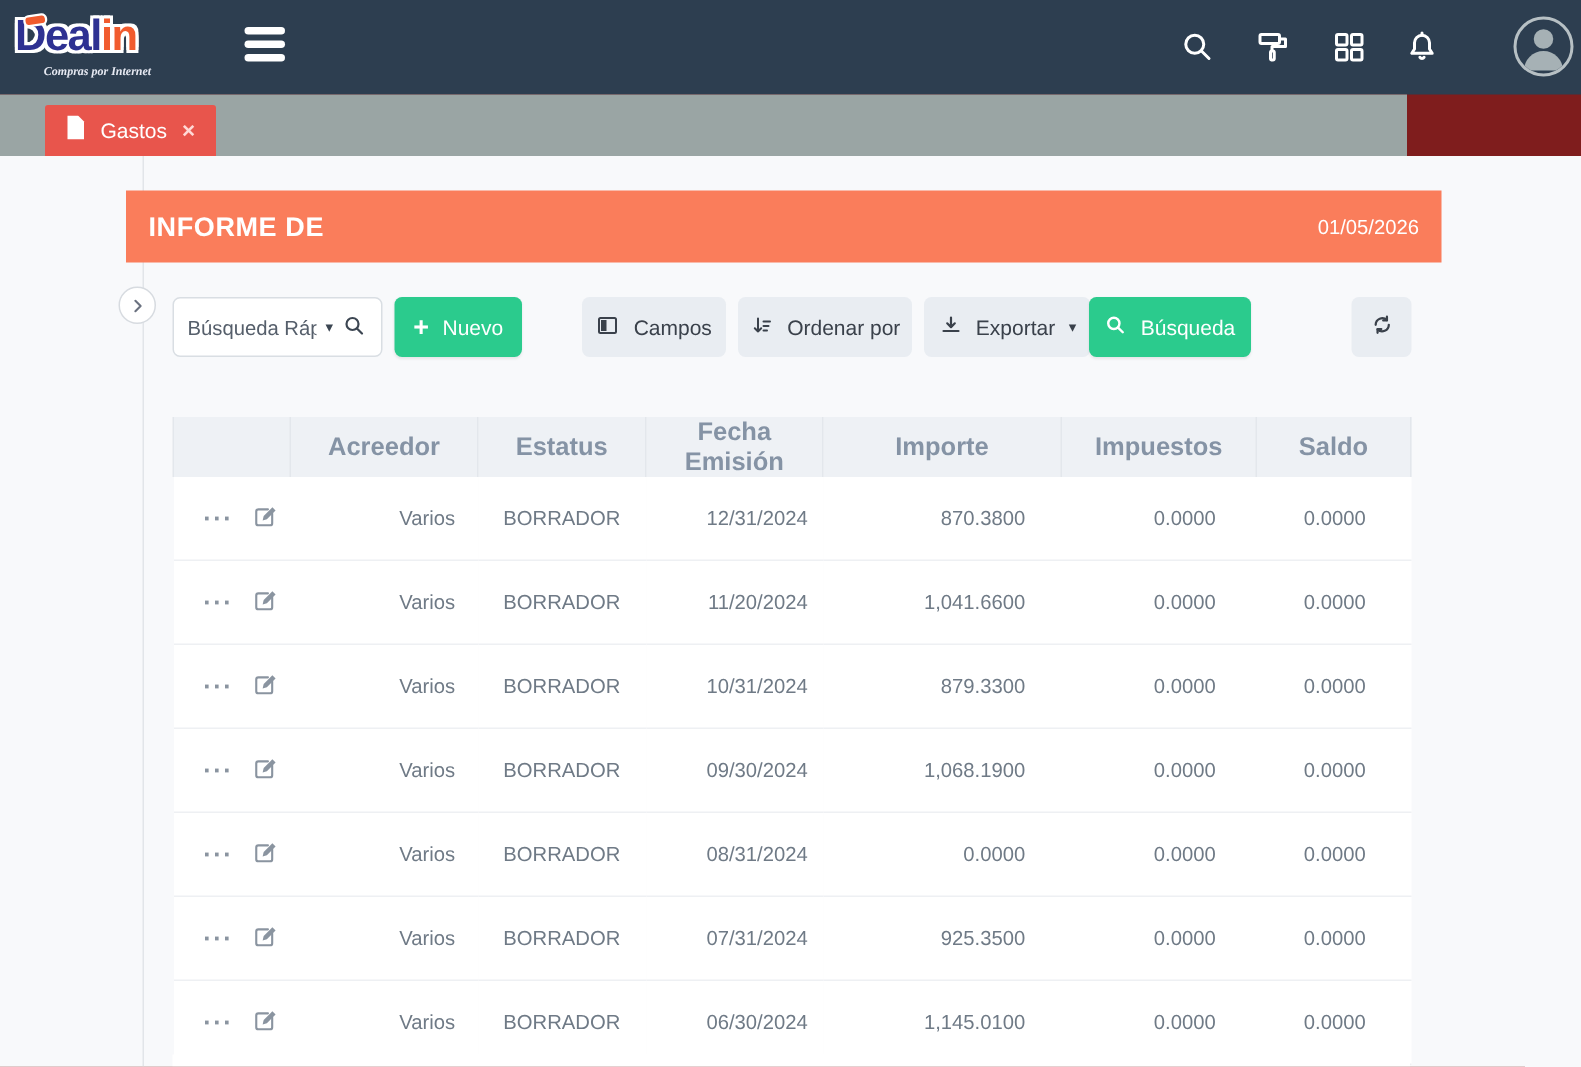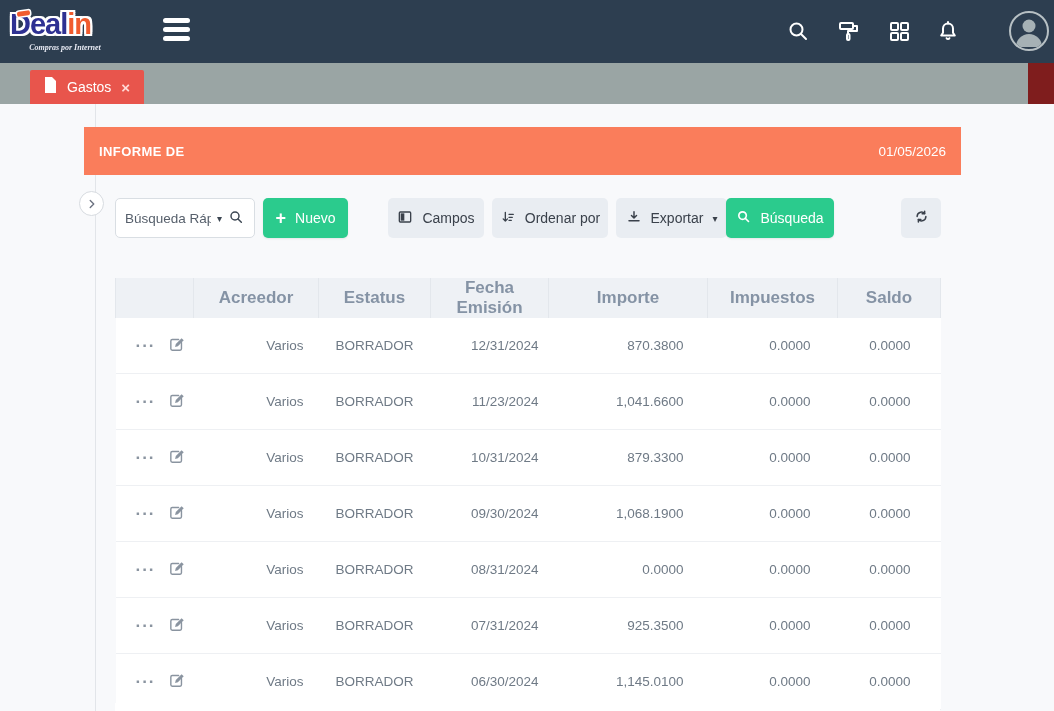--- a/index.html
+++ b/index.html
@@ -22,39 +22,39 @@
   .logo-tagline{font-family:"Liberation Serif",serif;font-style:italic;font-weight:bold;
                 font-size:8px;color:#e7eaf3;text-align:center;margin-top:1px;}
   .hamburger{position:absolute;left:163px;top:18px;width:27px;height:27px;cursor:pointer;}
   .hamburger span{display:block;width:27px;height:4.5px;border-radius:2.5px;
                   background:#fff;margin-bottom:4.5px;}
   .topbar-icon{position:absolute;top:19px;width:24px;height:24px;color:#fff;cursor:pointer;}
   .avatar{position:absolute;left:1009px;top:11px;width:40px;height:40px;border-radius:50%;
           border:2px solid #b7c0c4;box-sizing:border-box;overflow:hidden;cursor:pointer;}
 
   
-  .tabbar{position:absolute;left:0;top:63px;width:1028px;height:41px;
+  .tabbar{position:absolute;left:0;top:63px;width:938px;height:41px;
           background:var(--tabbar_bg,#9aa5a4);}
   .tab{position:absolute;left:30px;top:7px;height:34px;background:var(--tab_active_bg,#e8554c);
        display:flex;align-items:center;gap:10px;padding:0 14px;color:#fff;cursor:pointer;
        border-radius:2px 2px 0 0;}
   .tab-label{font-size:14px;}
   .tab-close{font-size:15px;font-weight:bold;color:#ffd9d6;cursor:pointer;line-height:1;}
 
   
   .content{position:absolute;left:0;top:104px;width:1054px;height:607px;background:#f8f9fb;}
   .vline{position:absolute;left:95px;top:0;height:607px;border-left:1px solid #e2e5e9;}
   .collapse-btn{position:absolute;left:79px;top:87px;width:25px;height:25px;border-radius:50%;
                 background:#fff;border:1px solid #d7dbe0;box-sizing:border-box;cursor:pointer;
                 display:flex;align-items:center;justify-content:center;color:#6b7280;}
 
   .banner{position:absolute;left:84px;top:23px;width:877px;height:48px;
           background:var(--banner_bg,#fa7d5b);color:#fff;display:flex;
           align-items:center;justify-content:space-between;padding:0 15px;box-sizing:border-box;}
-  .banner-title{font-size:13px;font-weight:bold;letter-spacing:.4px;}
+  .banner-title{font-size:18px;font-weight:bold;letter-spacing:.4px;}
   .banner-date{font-size:13.5px;}
 
   
   .tb{position:absolute;top:94px;height:40px;box-sizing:border-box;display:flex;
       align-items:center;justify-content:center;border-radius:5px;font-size:14px;cursor:pointer;}
   .search-box{left:115px;width:140px;background:#fff;border:1px solid #d9dee3;
               justify-content:flex-start;padding:0 9px;gap:6px;cursor:text;}
   .search-box .ph{color:#565f6b;font-size:13.5px;white-space:nowrap;overflow:hidden;
                   max-width:86px;}
   .search-box .caret{color:#3c4652;font-size:10px;}
@@ -288,21 +288,21 @@
                 <span class="dots">···</span>
                 <span class="edit-ic">
                   <svg width="17" height="17" viewBox="0 0 24 24" fill="none" stroke="currentColor" stroke-width="2" stroke-linecap="round" stroke-linejoin="round">
                     <path d="M15 5H6a2 2 0 0 0-2 2v11a2 2 0 0 0 2 2h11a2 2 0 0 0 2-2v-9"></path>
                     <path d="M10 15.5l1-4.2 8.2-8.2 3 3-8.2 8.2z" fill="currentColor" stroke="none"></path>
                   </svg>
                 </span>
               </td>
               <td class="a-right col-acreedor">Varios</td>
               <td class="col-estatus">BORRADOR</td>
-              <td class="a-right col-fecha">11/23/2024</td>
+              <td class="a-right col-fecha">11/20/2024</td>
               <td class="a-right col-importe">1,041.6600</td>
               <td class="a-right col-impuestos">0.0000</td>
               <td class="a-right col-saldo">0.0000</td>
             </tr>
 
             <tr>
               <td class="col-actions">
                 <span class="dots">···</span>
                 <span class="edit-ic">
                   <svg width="17" height="17" viewBox="0 0 24 24" fill="none" stroke="currentColor" stroke-width="2" stroke-linecap="round" stroke-linejoin="round">

